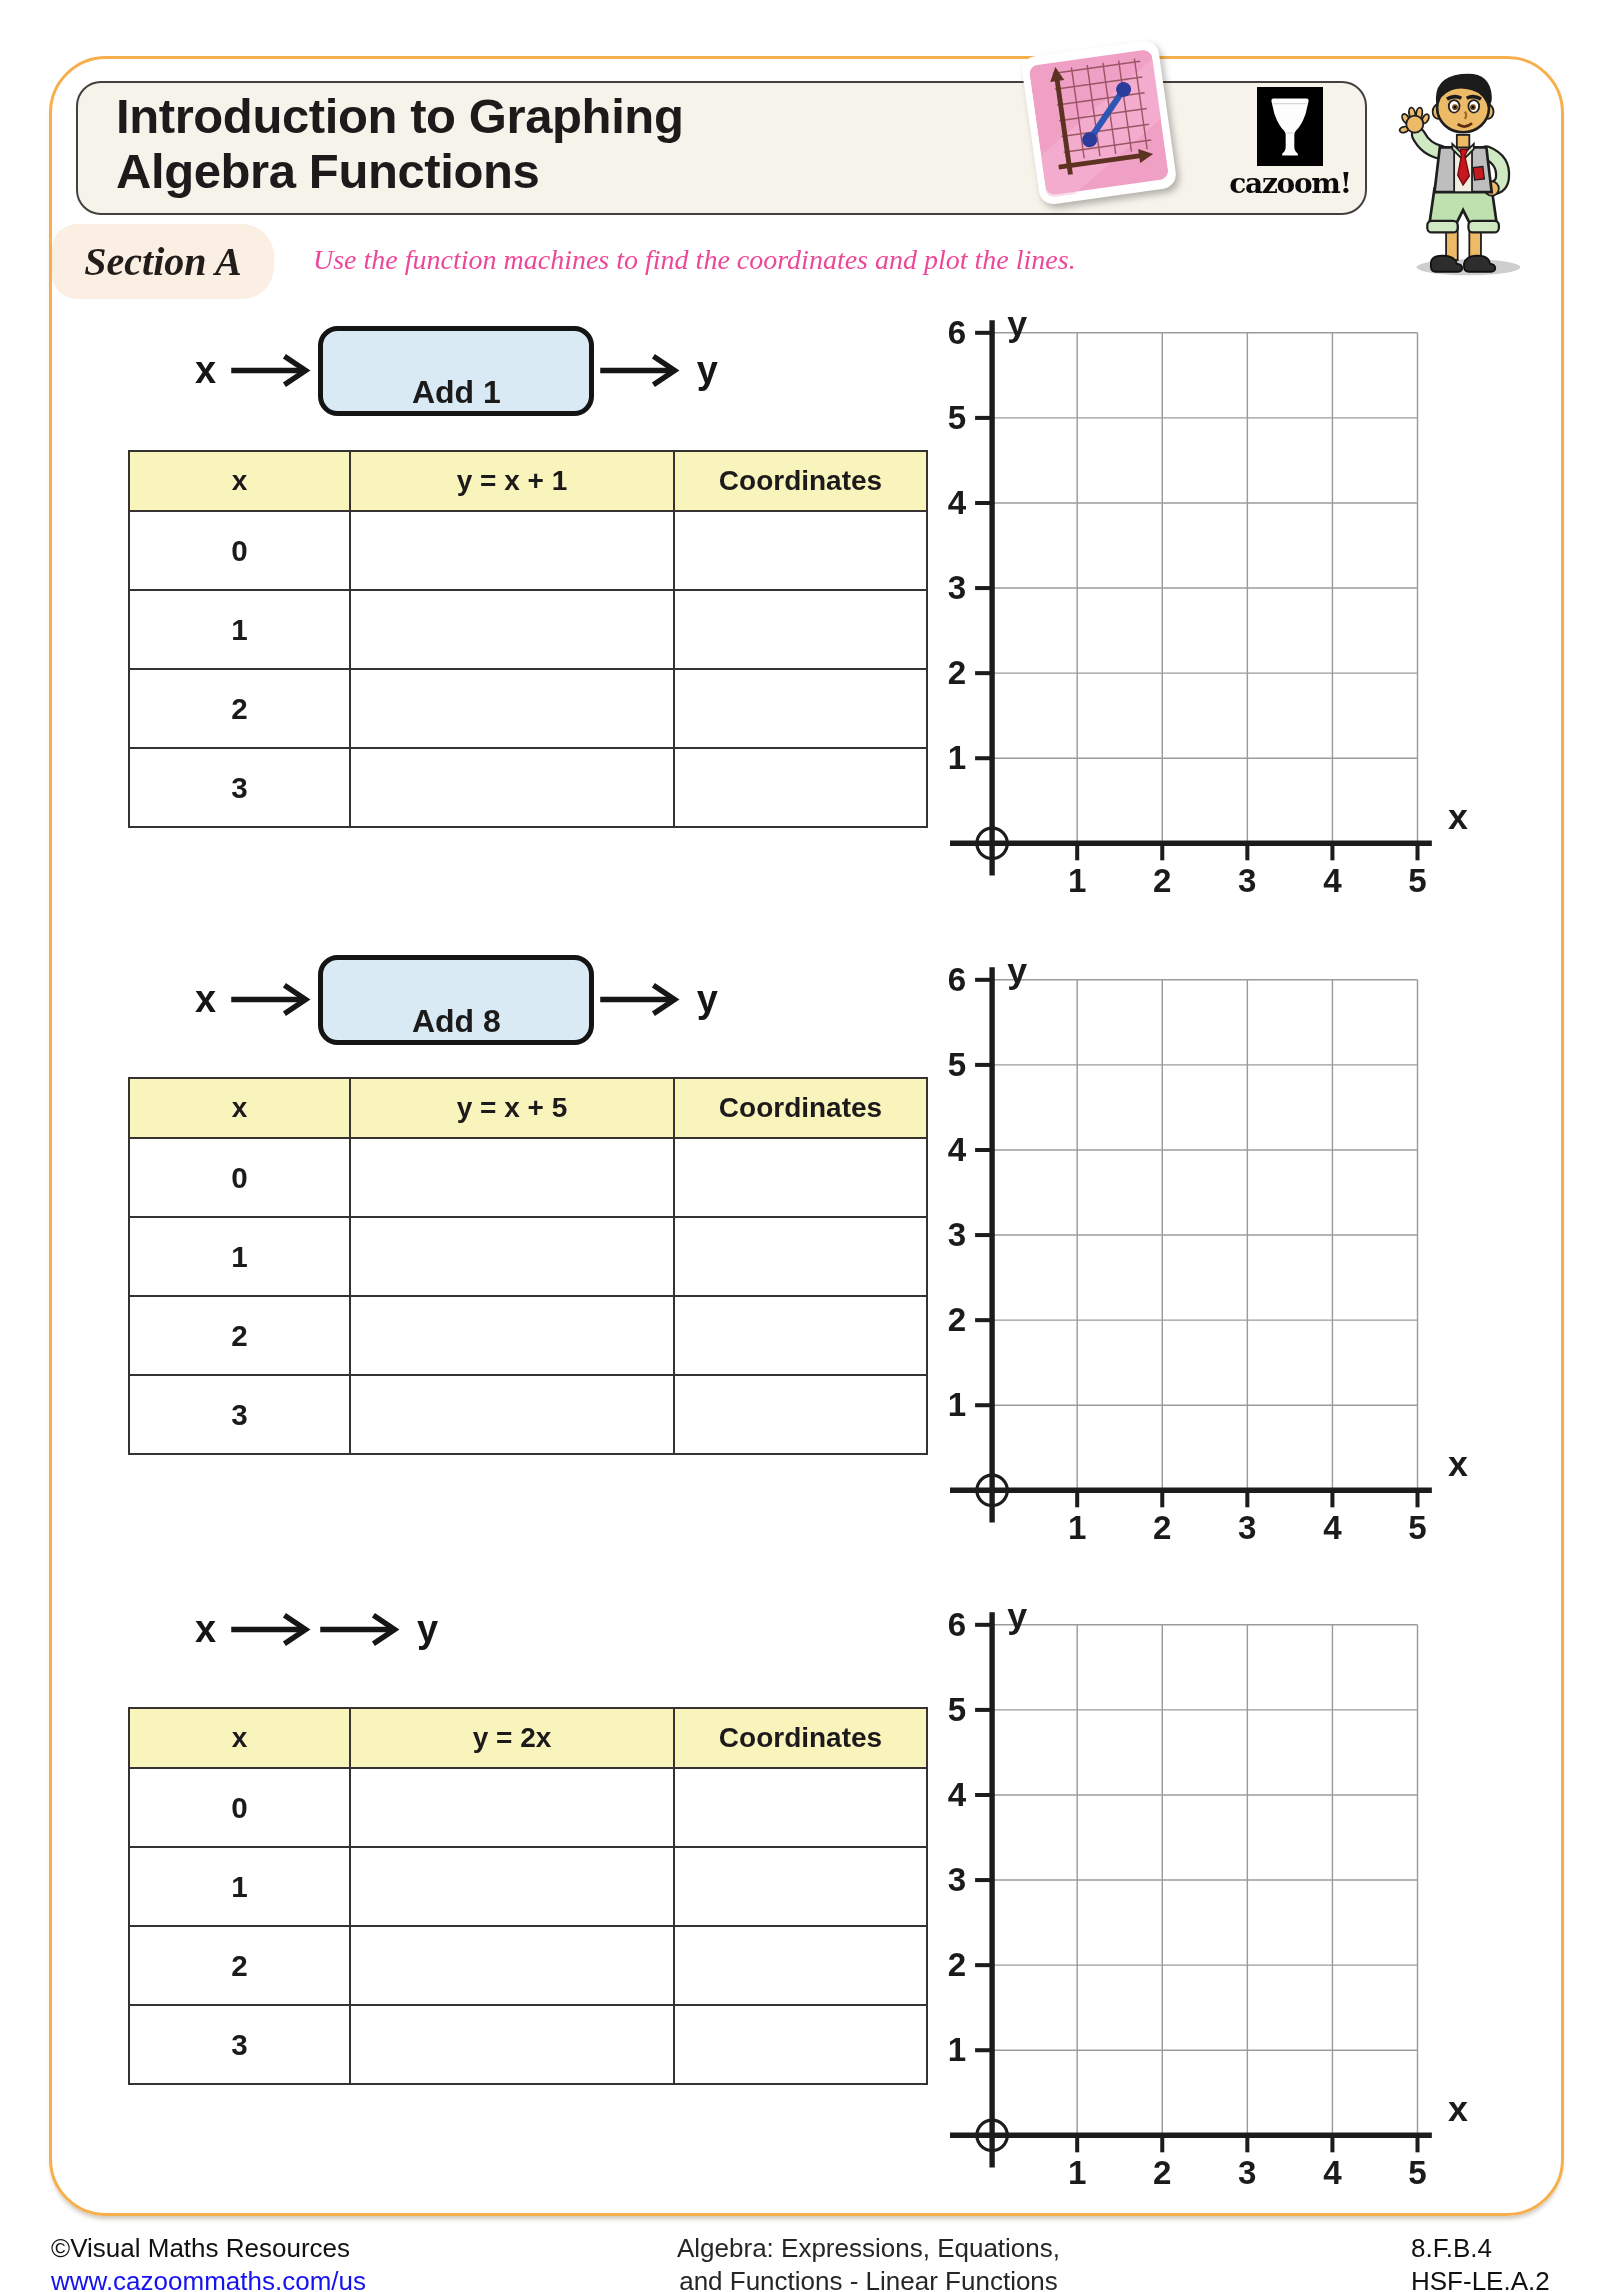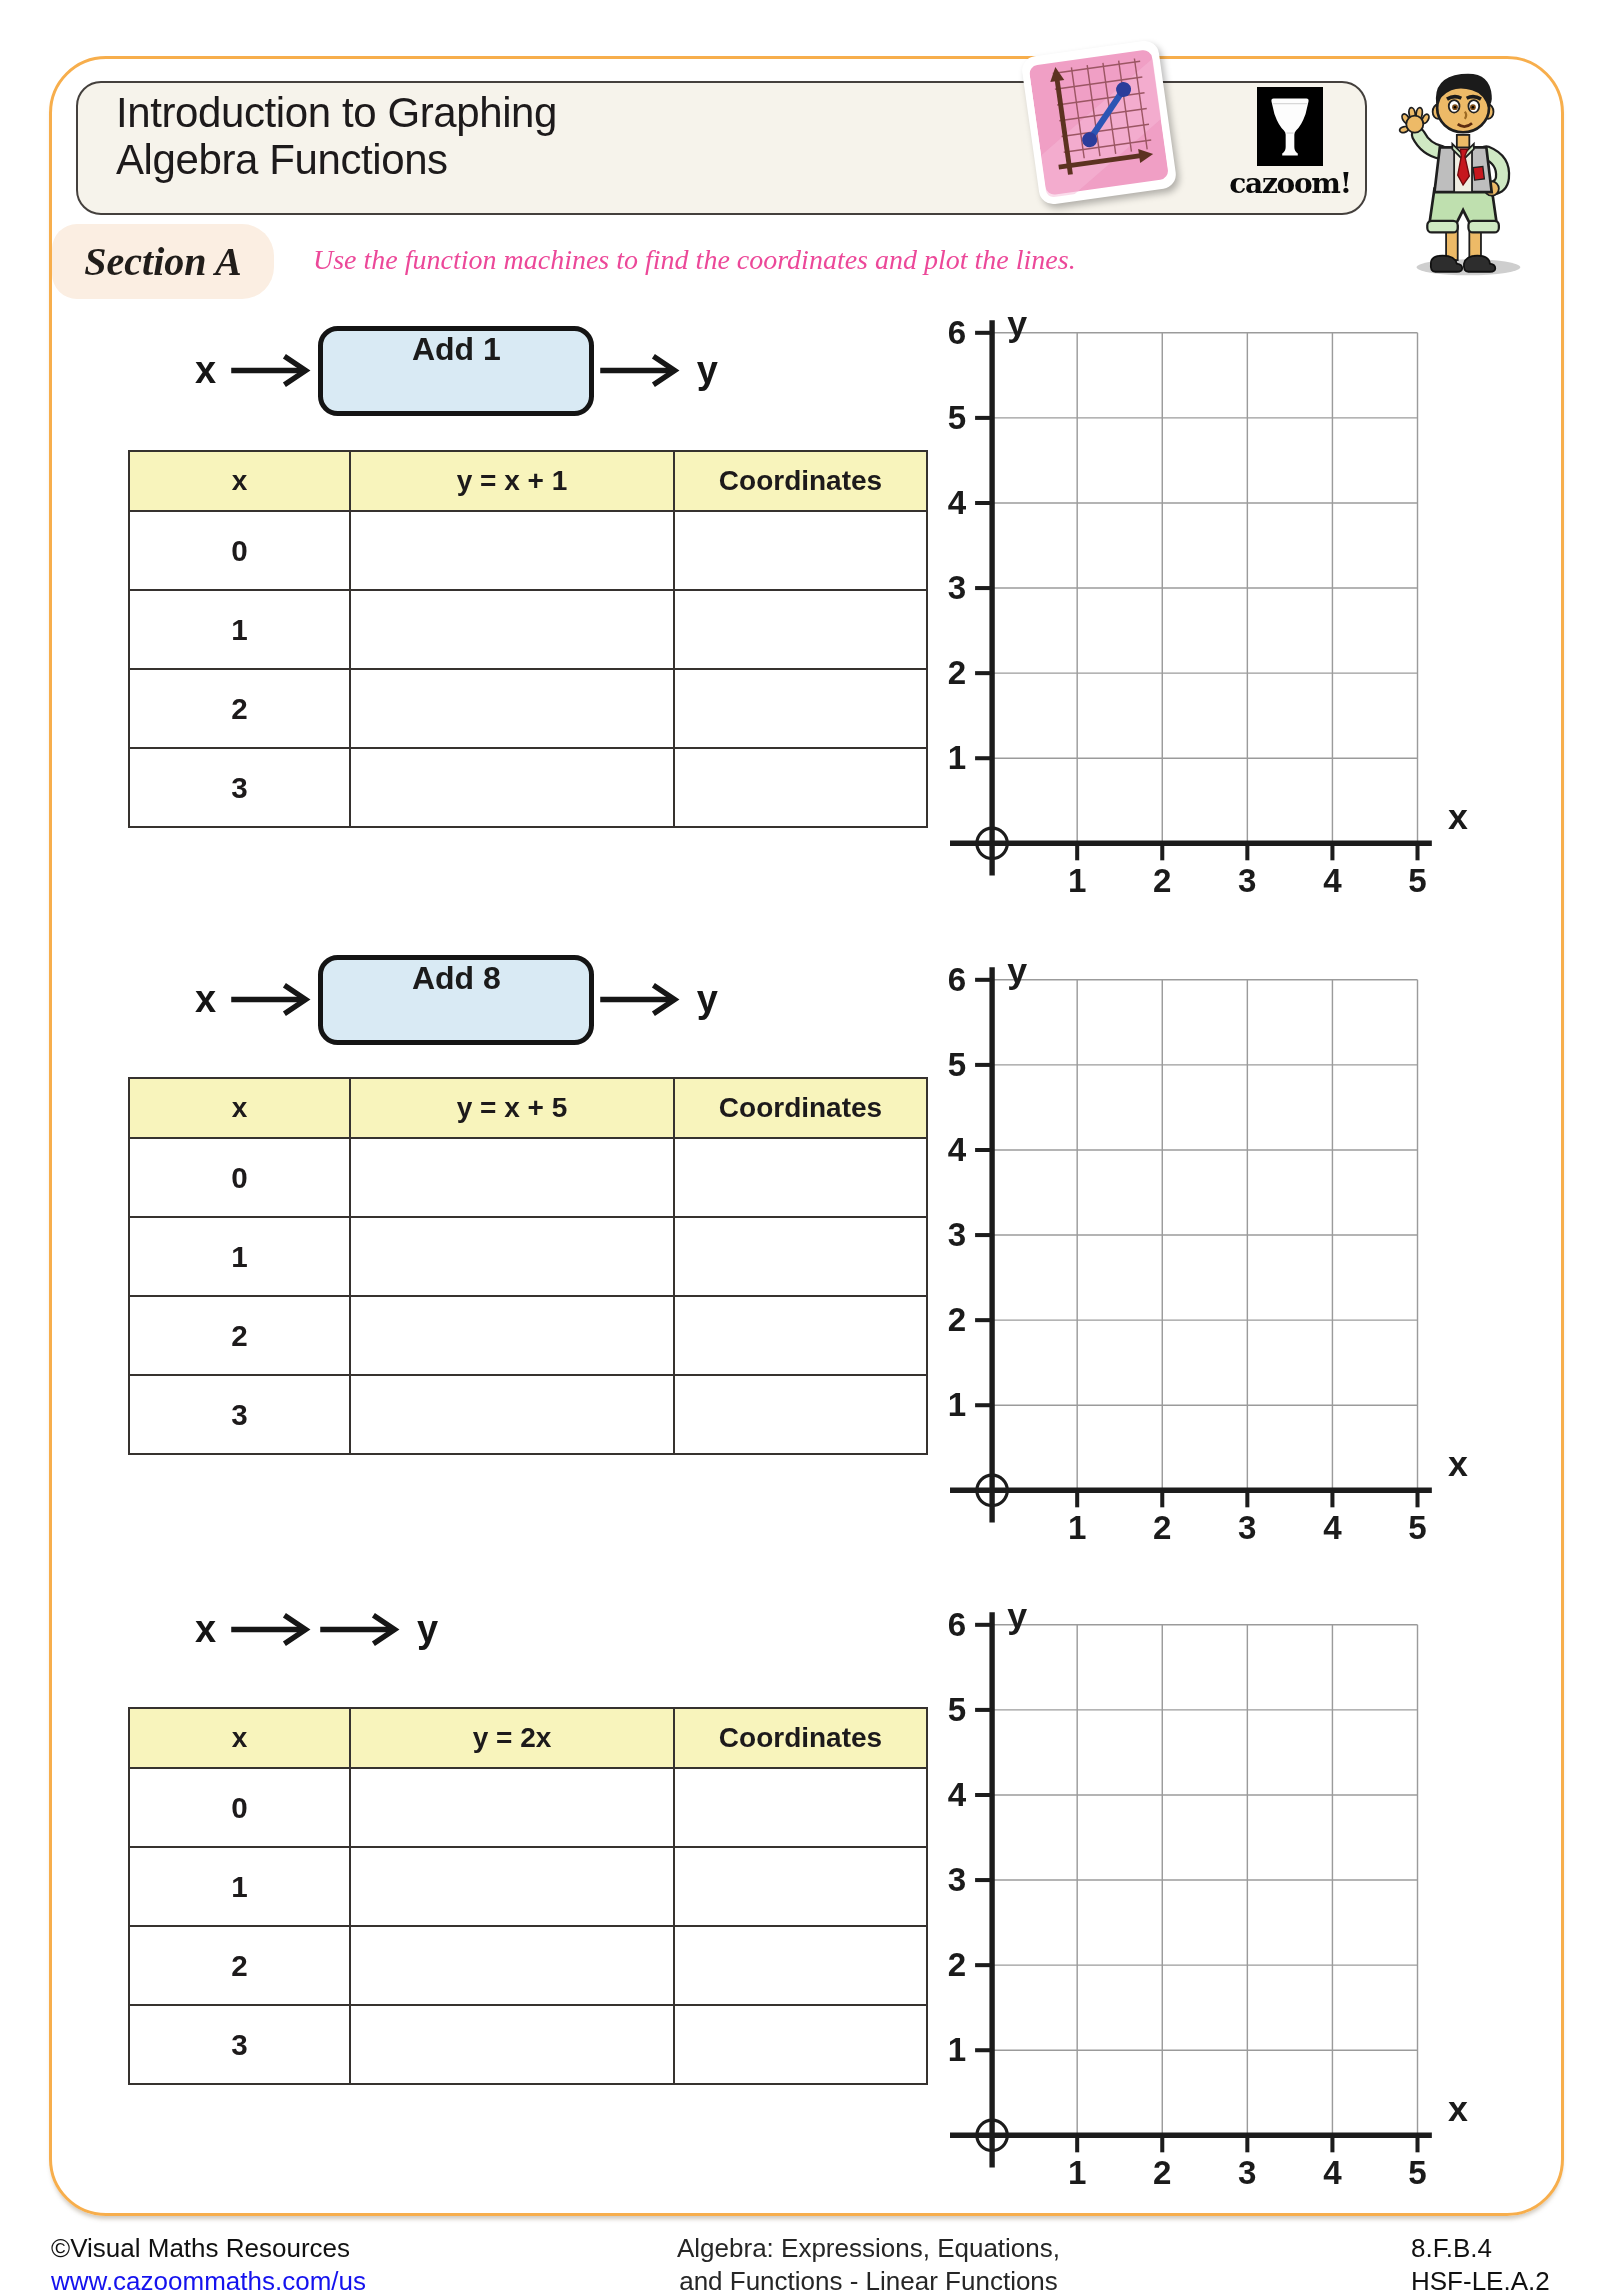--- a/index.html
+++ b/index.html
@@ -16,21 +16,21 @@
     left: 49px; top: 56px; width: 1515px; height: 2160px;
     border: 3.6px solid #F7AE4C; border-radius: 57px;
     box-shadow: 0 5.4px 4.5px -2.7px rgba(120,100,70,.35);
   }
 
   .header-box {
     left: 76px; top: 81px; width: 1291px; height: 134px;
     background: #F6F3EB; border: 2.7px solid #44403d; border-radius: 25px;
   }
   .title {
-    left: 116px; top: 89px; font-size: 42px; font-weight: 400;
+    left: 116px; top: 89px; font-size: 49px; font-weight: 700;
     line-height: 1.12; letter-spacing: -0.4px; color: #1d1a1b;
   }
 
   .sticker {
     left: 1030px; top: 48px; width: 138px; height: 149px;
     background: #fff; border-radius: 14.3px; transform: rotate(-8deg);
     box-shadow: 2.7px 4.5px 7.2px rgba(0,0,0,.28); padding: 7.2px;
   }
   .sticker svg { display: block; width: 100%; height: 100%; border-radius: 7.2px; }
 
@@ -54,21 +54,21 @@
     font-family: "Liberation Serif", serif; font-style: italic;
     font-size: 28px; color: #ec4899;
   }
 
   .machine { left: 184px; height: 93px; display: flex; align-items: center; }
   .m-io { font-size: 38px; font-weight: 700; width: 43px; text-align: center; color: #161616; }
   .m-arrow { margin: 0 1.8px; flex: 0 0 auto; }
   .m-box {
     width: 276px; height: 90px; background: #D9EAF4;
     border: 5.4px solid #141414; border-radius: 19.7px; margin: 0 1.8px;
-    display: flex; align-items: flex-start; justify-content: center;
+    display: flex; align-items: flex-end; justify-content: center;
     font-size: 32px; font-weight: 700; color: #1b1b1b;
   }
 
   .fn-table { left: 128px; border-collapse: collapse; background: #fff; }
   .fn-table th, .fn-table td { border: 2.2px solid #36322f; padding: 0; }
   .fn-table th { background: #F8F4BC; height: 60px; font-size: 28px; font-weight: 700; text-align: center; }
   .fn-table td { height: 79px; }
   .fn-table .xv { font-size: 29.6px; font-weight: 700; text-align: center; }
   .col-x { width: 221px; } .col-y { width: 324px; } .col-c { width: 253px; }
 

